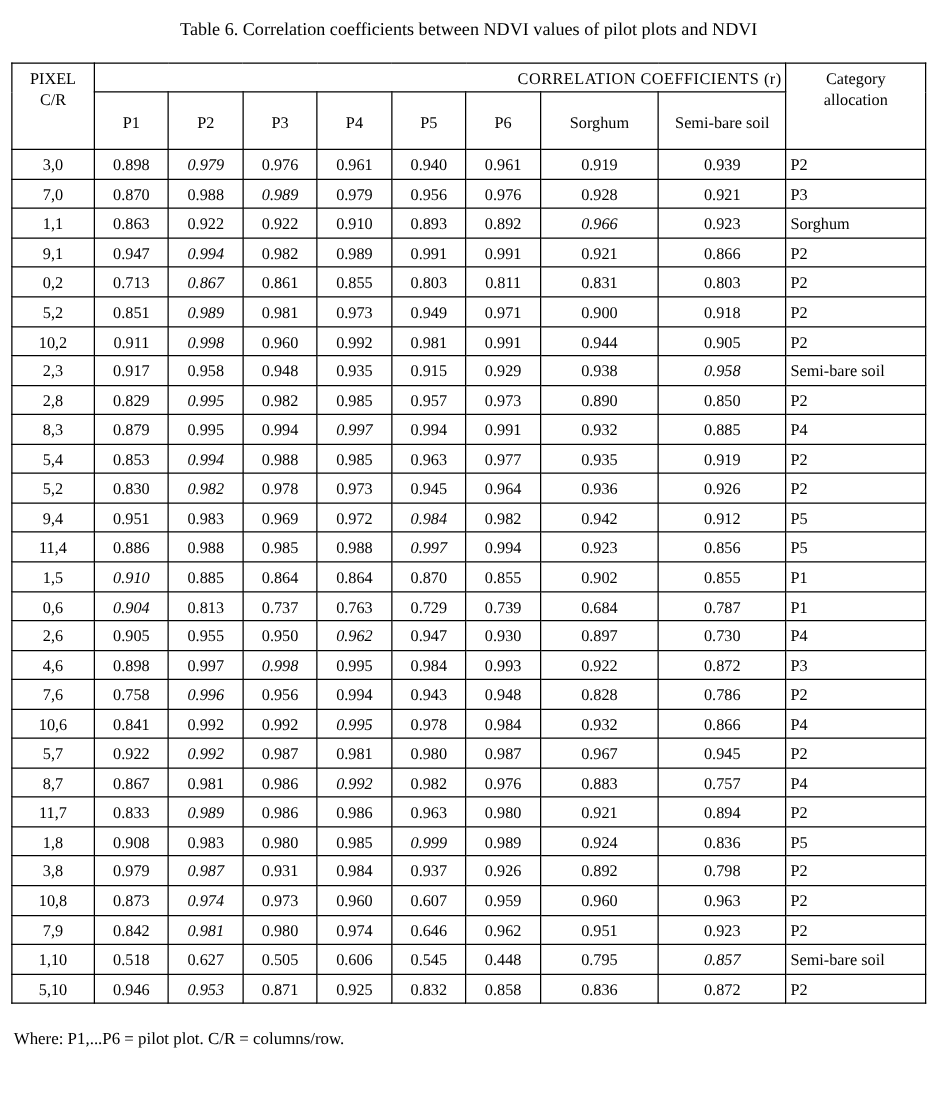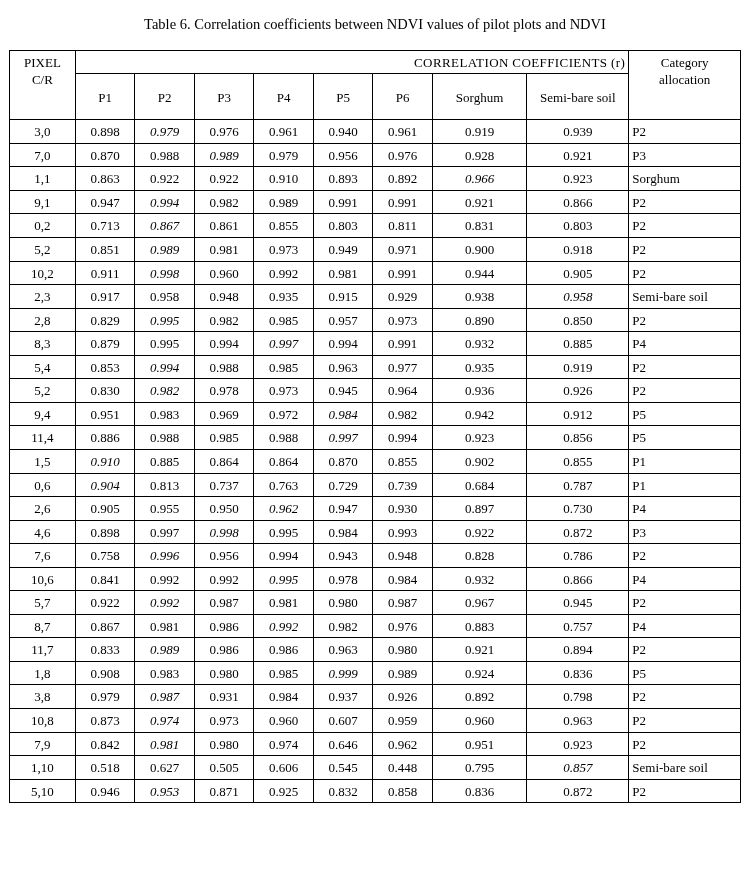--- a/index.html
+++ b/index.html
@@ -463,14 +463,15 @@
           <td class="value-cell">0.925</td>
           <td class="value-cell">0.832</td>
           <td class="value-cell">0.858</td>
           <td class="value-cell">0.836</td>
           <td class="value-cell">0.872</td>
           <td class="category-cell">P2</td>
         </tr>
       </tbody>
   </table>
 
+  <div class="footnote">Where: P1,...P6 = pilot plot. C/R = columns/row.</div>
 
 </div>
 
 </body></html>

